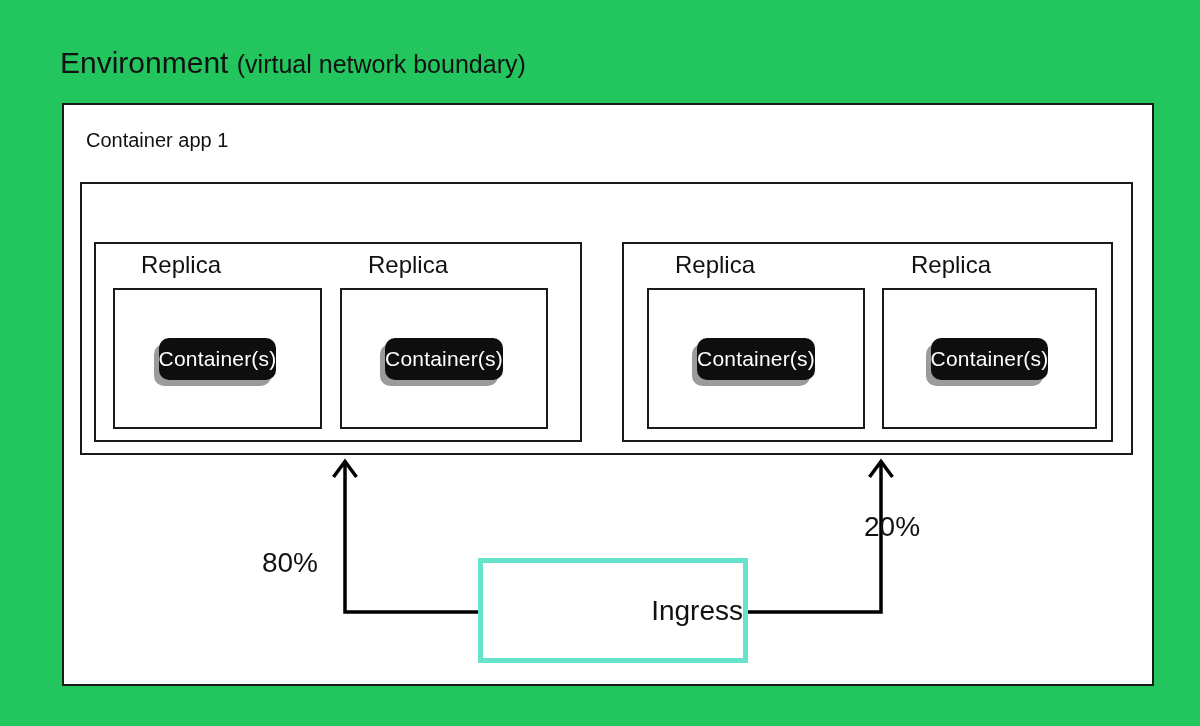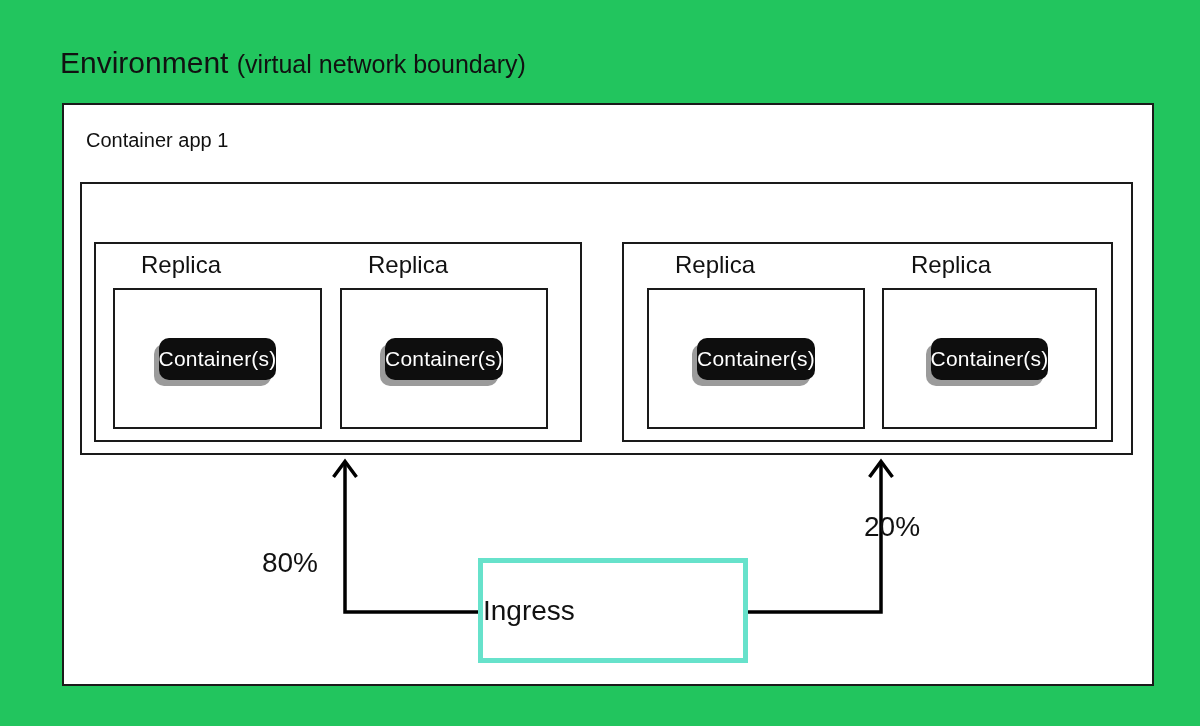--- a/index.html
+++ b/index.html
@@ -40,21 +40,21 @@
     padding:9px 0;border-radius:10px;box-shadow:-5px 6px 0 var(--pill-shadow);
     white-space:nowrap;letter-spacing:0.2px;
   }
   .arrows{left:0;top:0;width:1200px;height:726px;pointer-events:none;}
   .pct-label{top:511px;font-size:28px;white-space:nowrap;}
   .pct-left{left:254px;width:64px;text-align:right;margin-top:36px;}
   .pct-right{left:864px;width:64px;text-align:left;}
   .ingress-box{
     left:478px;top:558px;width:270px;height:105px;background:#ffffff;
     border:5px solid var(--ingress-border);
-    display:flex;align-items:center;justify-content:flex-start;font-size:28px;
+    display:flex;align-items:center;justify-content:flex-end;font-size:28px;
   }
 </style>
 </head>
 <body>
 
 <div class="canvas">
 
   <div class="abs page-title">
     <span>Environment</span>
     <span class="sub"> <span>(virtual network boundary)</span></span>

